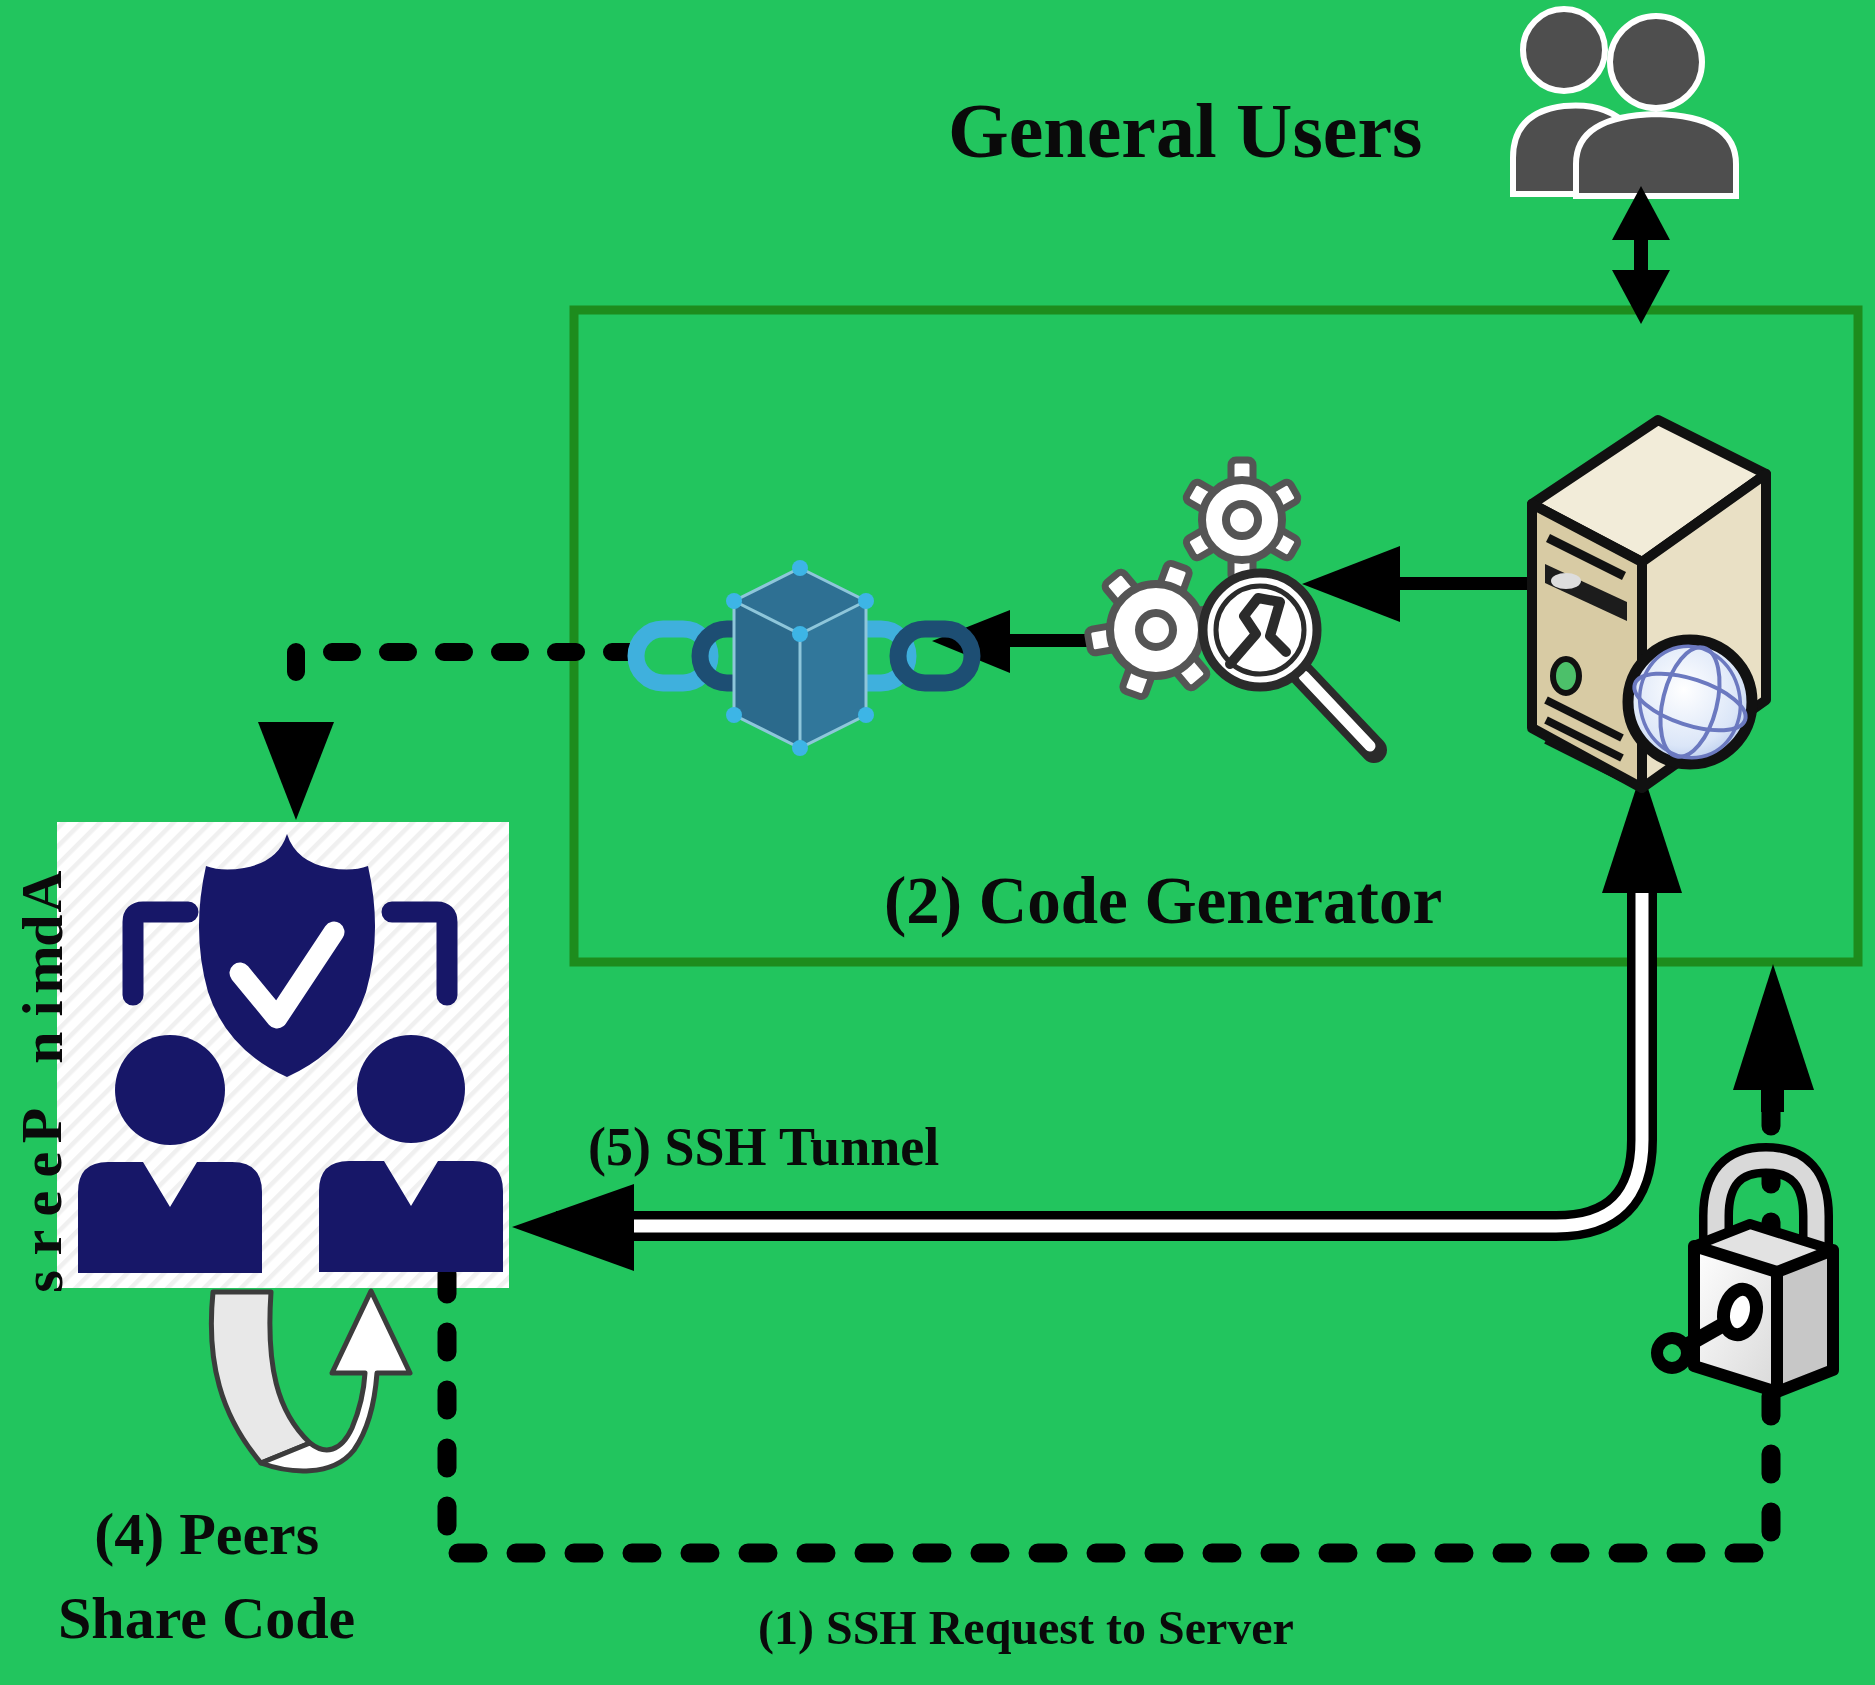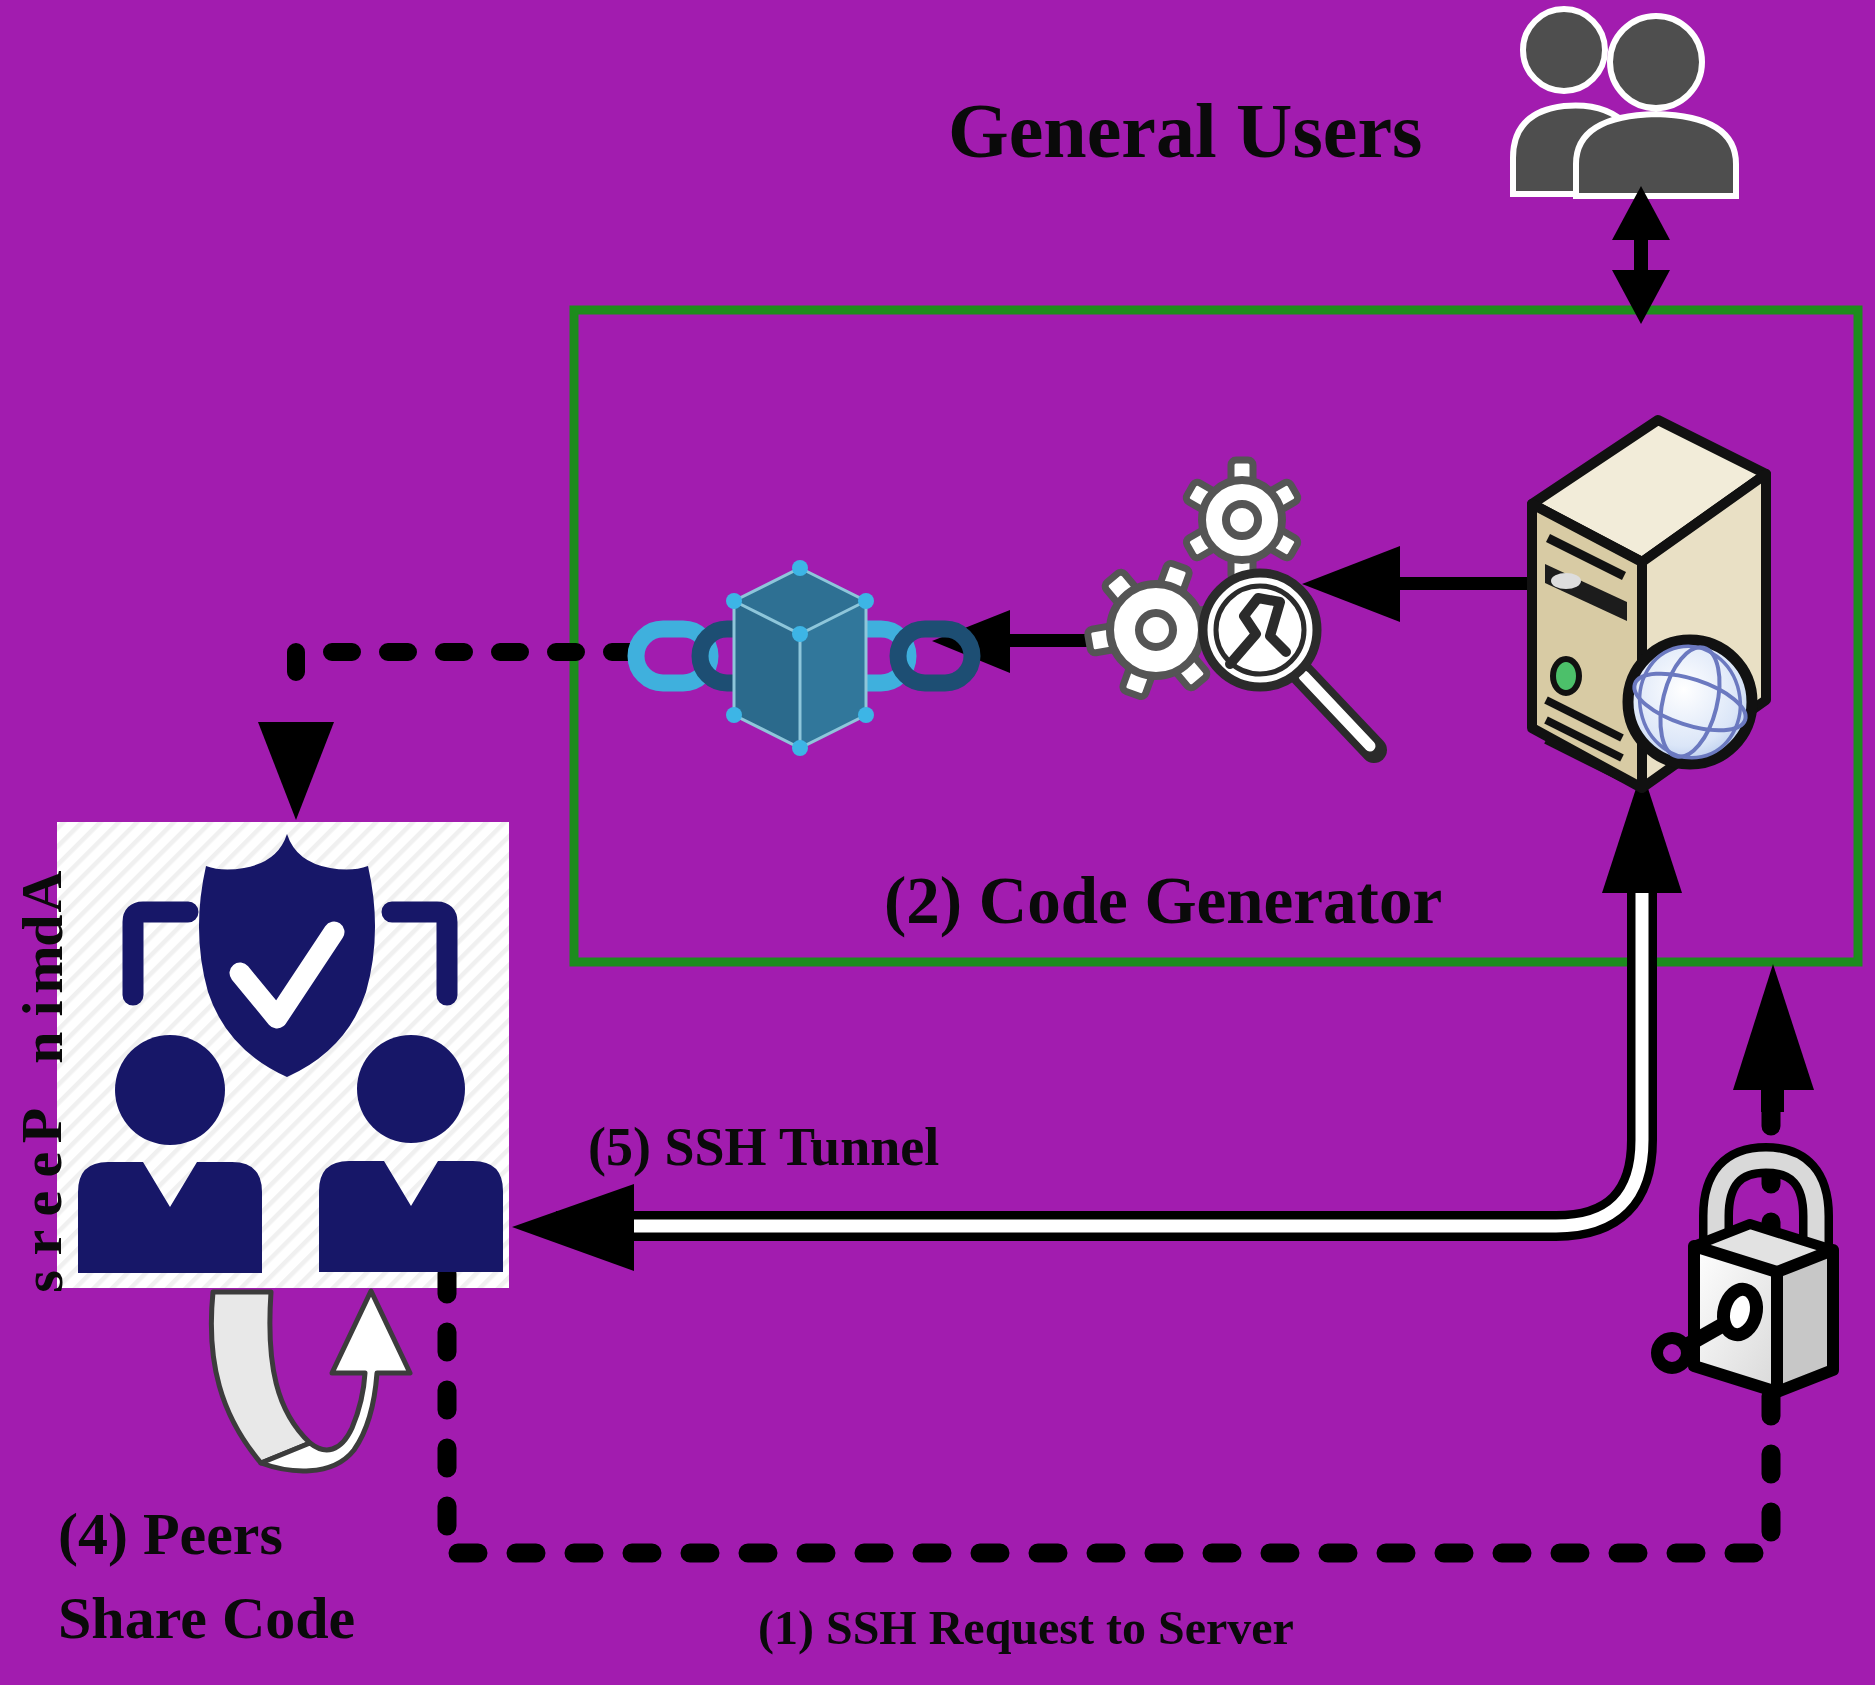--- a/index.html
+++ b/index.html
@@ -1,21 +1,21 @@
 <!DOCTYPE html>
 <html style="--green_box: #1d8c1d; --navy: #171768; --user_gray: #4e4e4e; --chain_light: #3fb0dd; --chain_dark: #1d4e73; --cube_blue: #2e7093; --node_blue: #3db5e6; --server_tan: #d8cba4; --line_black: #000000;"><head>
 <meta charset="utf-8">
 <style>
   :root{
     --green_box:#1d8c1d; --navy:#171768; --user_gray:#4e4e4e;
     --chain_light:#3fb0dd; --chain_dark:#1d4e73; --cube_blue:#2e7093;
     --node_blue:#3db5e6; --server_tan:#d8cba4; --line_black:#000000;
   }
   html,body{margin:0;padding:0;background:#fff;}
-  #canvas{position:relative;width:1875px;height:1685px;background:#a21caf;overflow:hidden;
+  #canvas{position:relative;width:1875px;height:1685px;background:#22c55e;overflow:hidden;
           font-family:"Liberation Serif","DejaVu Serif",serif;}
   #diagram-svg{position:absolute;left:0;top:0;}
   .lbl{position:absolute;font-weight:bold;color:#0a0a0a;white-space:nowrap;}
   .vlabel{position:absolute;left:2px;top:872px;width:80px;display:flex;flex-direction:column;align-items:center;}
   .vchar{height:39px;display:flex;align-items:center;justify-content:center;
          transform:rotate(-90deg);font-weight:bold;font-size:58px;color:#0a0a0a;
          font-family:"Liberation Serif","DejaVu Serif",serif;}
 </style>
 </head>
 <body>
@@ -207,20 +207,20 @@
       <span class="vchar"> </span>
       <span class="vchar">P</span>
       <span class="vchar">e</span>
       <span class="vchar">e</span>
       <span class="vchar">r</span>
       <span class="vchar">s</span>
     </div>
 
 <div class="lbl" style="left:588px;top:1116px;font-size:54px;">(5) SSH Tunnel</div>
 
-<div class="lbl" style="left:58px;top:1492px;font-size:60px;line-height:84px;">
+<div class="lbl" style="left:58px;top:1492px;font-size:60px;line-height:84px;text-align:center;">
   <div>(4) Peers</div>
   <div>Share Code</div>
 </div>
 
 <div class="lbl" style="left:758px;top:1600px;font-size:48px;">(1) SSH Request to Server</div>
 
 </div>
 
 </body></html>

